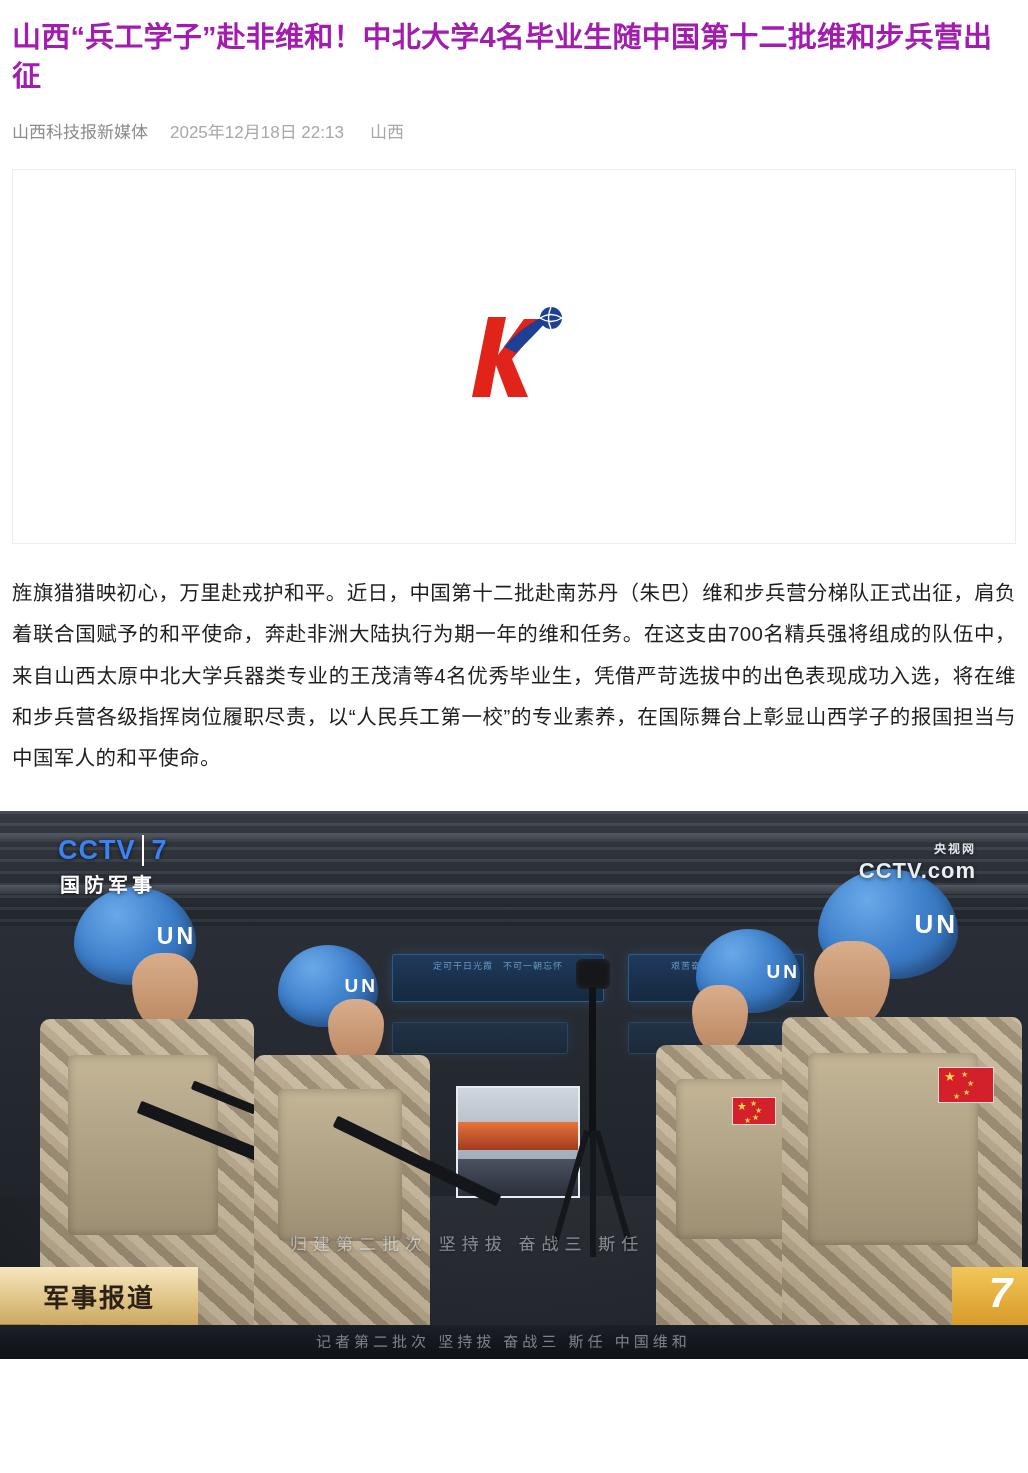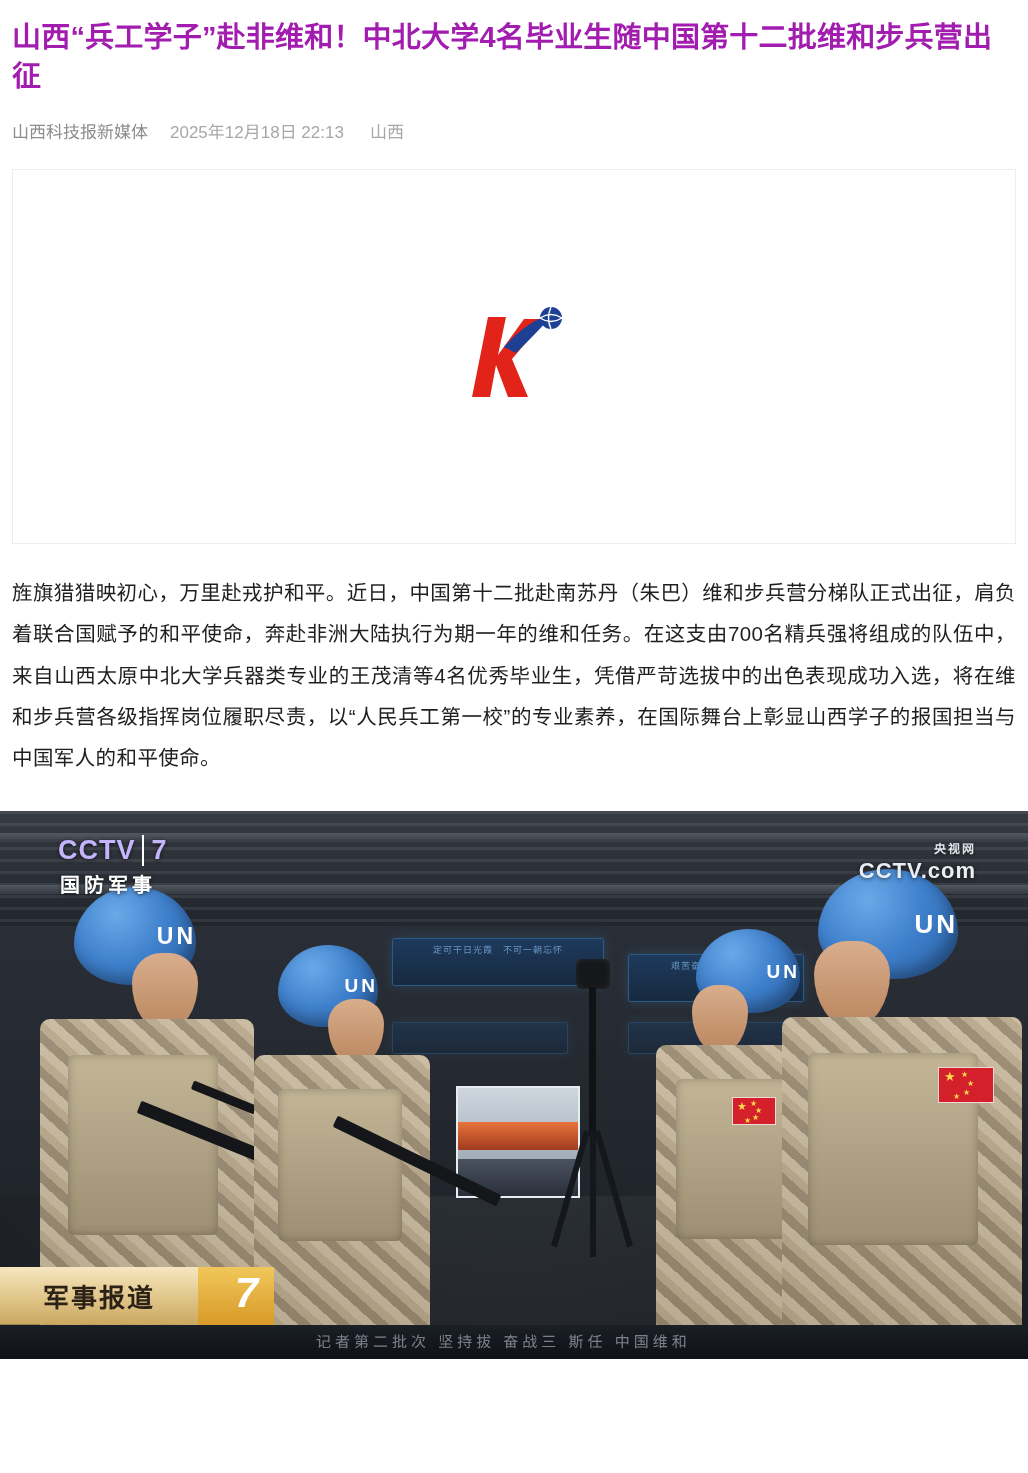--- a/index.html
+++ b/index.html
@@ -181,21 +181,21 @@
     font-size: 8px;
     line-height: 8px;
   }
   .rifle {
     position: absolute;
     background: #14161a;
     border-radius: 2px;
   }
   
   .cctv-logo {
-    position: absolute; left: 58px; top: 24px; color: #c4b5fd;
+    position: absolute; left: 58px; top: 24px; color: #3b82f6;
     font-weight: bold; font-size: 27px; letter-spacing: 1px;
     text-shadow: 0 1px 4px rgba(0,0,0,.6);
   }
   .cctv-logo .seven {
     display: inline-block; border-left: 2px solid #fff; padding-left: 8px; margin-left: 6px;
   }
   .cctv-sub {
     position: absolute; left: 60px; top: 58px; color: #ffffff;
     font-size: 20px; letter-spacing: 4px; font-weight: bold;
     text-shadow: 0 1px 4px rgba(0,0,0,.6);
@@ -204,21 +204,21 @@
     position: absolute; right: 52px; top: 28px; color: #e9eef4;
     font-size: 22px; font-weight: bold; letter-spacing: 1px;
     text-shadow: 0 1px 4px rgba(0,0,0,.6);
   }
   .cctv-right .cn {
     display: block; font-size: 12px; letter-spacing: 2px; text-align: right; margin-bottom: 2px; opacity: .95;
   }
   
   .banner {
     position: absolute; left: 0; right: 0; bottom: 34px; height: 58px;
-    display: flex; align-items: stretch;
+    display: flex; align-items: stretch; justify-content: space-between;
   }
   .banner-left {
     width: 198px;
     background: linear-gradient(180deg,#f6e6c0 0%, #e3c98f 48%, #caa85f 100%);
     display: flex; align-items: center; justify-content: center;
     color: #2b2116; font-size: 26px; font-weight: bold; letter-spacing: 2px;
     clip-path: polygon(0 0, 100% 0, 100% 100%, 0 100%);
   }
   .banner-main {
     flex: 1;
@@ -288,21 +288,21 @@
     <div class="photo-bg"></div>
 
     <div class="ceiling">
       <div class="ceiling-slats"></div>
       <div class="beam" style="top:22px;"></div>
       <div class="beam" style="top:74px;"></div>
     </div>
 
     <div class="wall">
 
-      <div class="panel" style="left:392px; top:12px; width:212px; height:48px;">
+      <div class="panel" style="left:392px; top:28px; width:212px; height:48px;">
         <span class="panel-cap">定可干日光霞　不可一朝忘怀</span>
       </div>
       <div class="panel" style="left:628px; top:28px; width:176px; height:48px;">
         <span class="panel-cap">艰苦奋斗　绝对可靠</span>
       </div>
       <div class="panel" style="left:392px; top:96px; width:176px; height:32px; opacity:.55;"></div>
       <div class="panel" style="left:628px; top:96px; width:176px; height:32px; opacity:.55;"></div>
 
       <div class="poster" style="left:456px; top:160px; width:124px; height:112px;">
         <div class="poster-sky"></div>
@@ -374,20 +374,21 @@
     <div class="cctv-logo">
       <span>CCTV</span><span class="seven">7</span>
     </div>
     <div class="cctv-sub">国防军事</div>
 
     <div class="cctv-right">
       <span class="cn">央视网</span>
       <span>CCTV.com</span>
     </div>
 
+    <div class="subtitle-line">归建第二批次  坚持拔  奋战三  斯任</div>
 
     <div class="banner">
       <div class="banner-left">军事报道</div>
       <div class="banner-end"></div>
     </div>
 
     <div class="ticker">
       <span class="ticker-text">记者第二批次  坚持拔  奋战三  斯任  中国维和</span>
     </div>
   </div>

